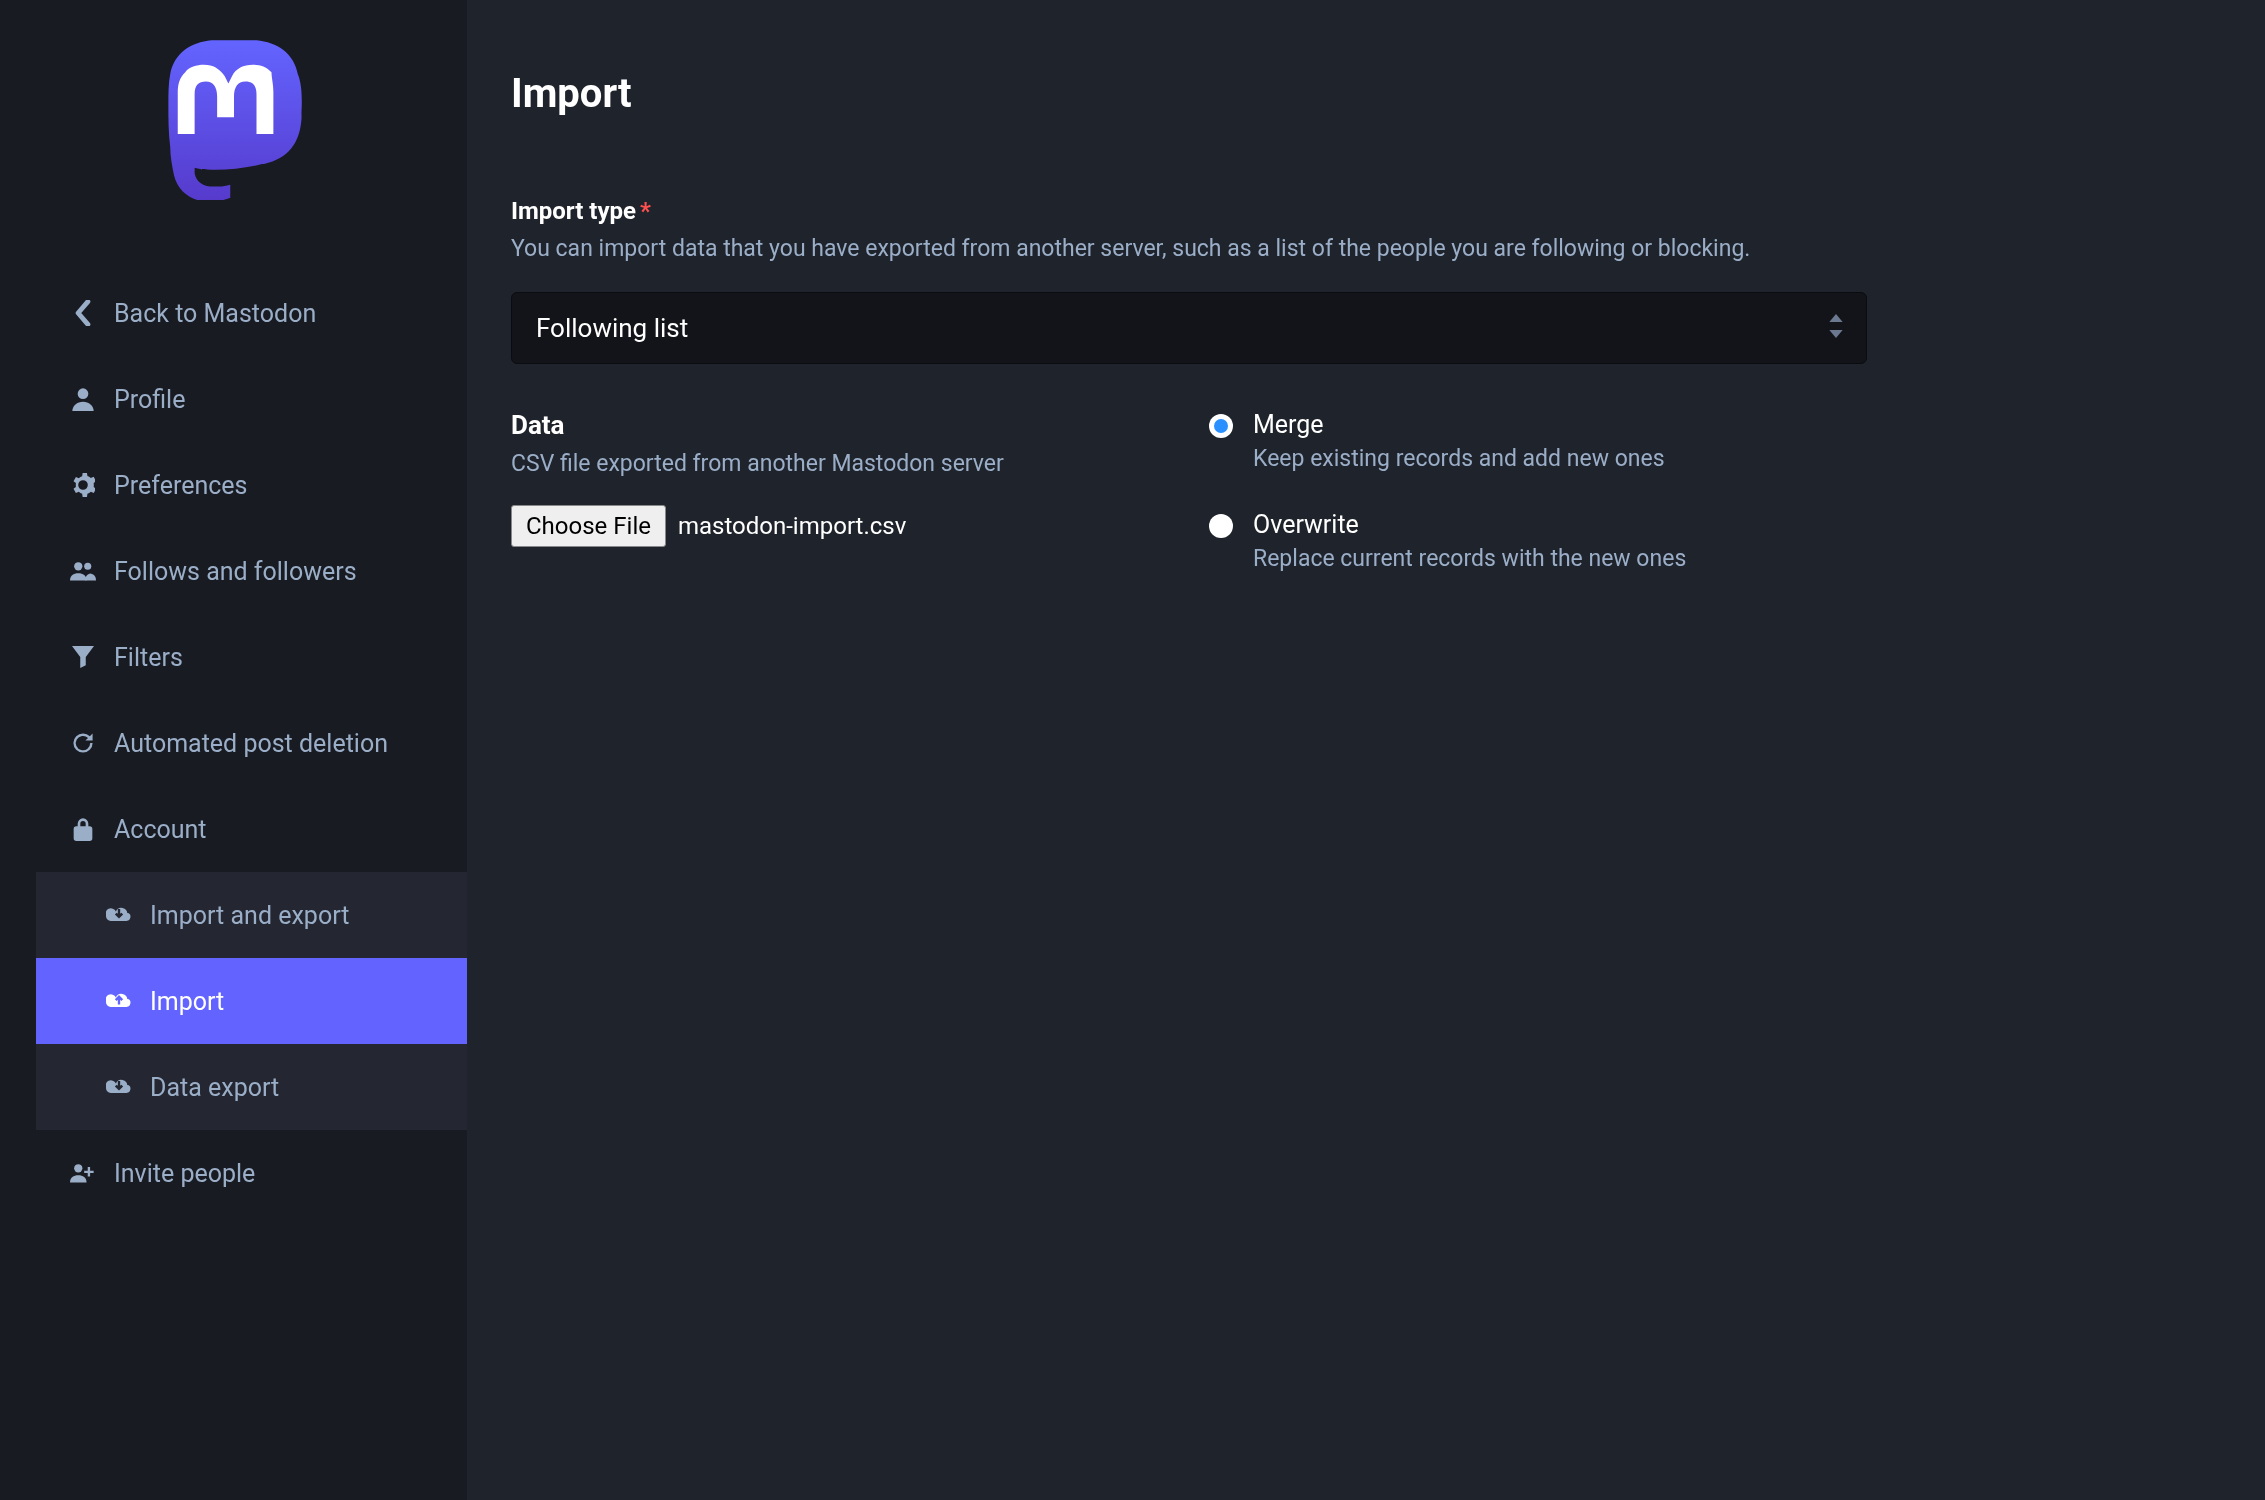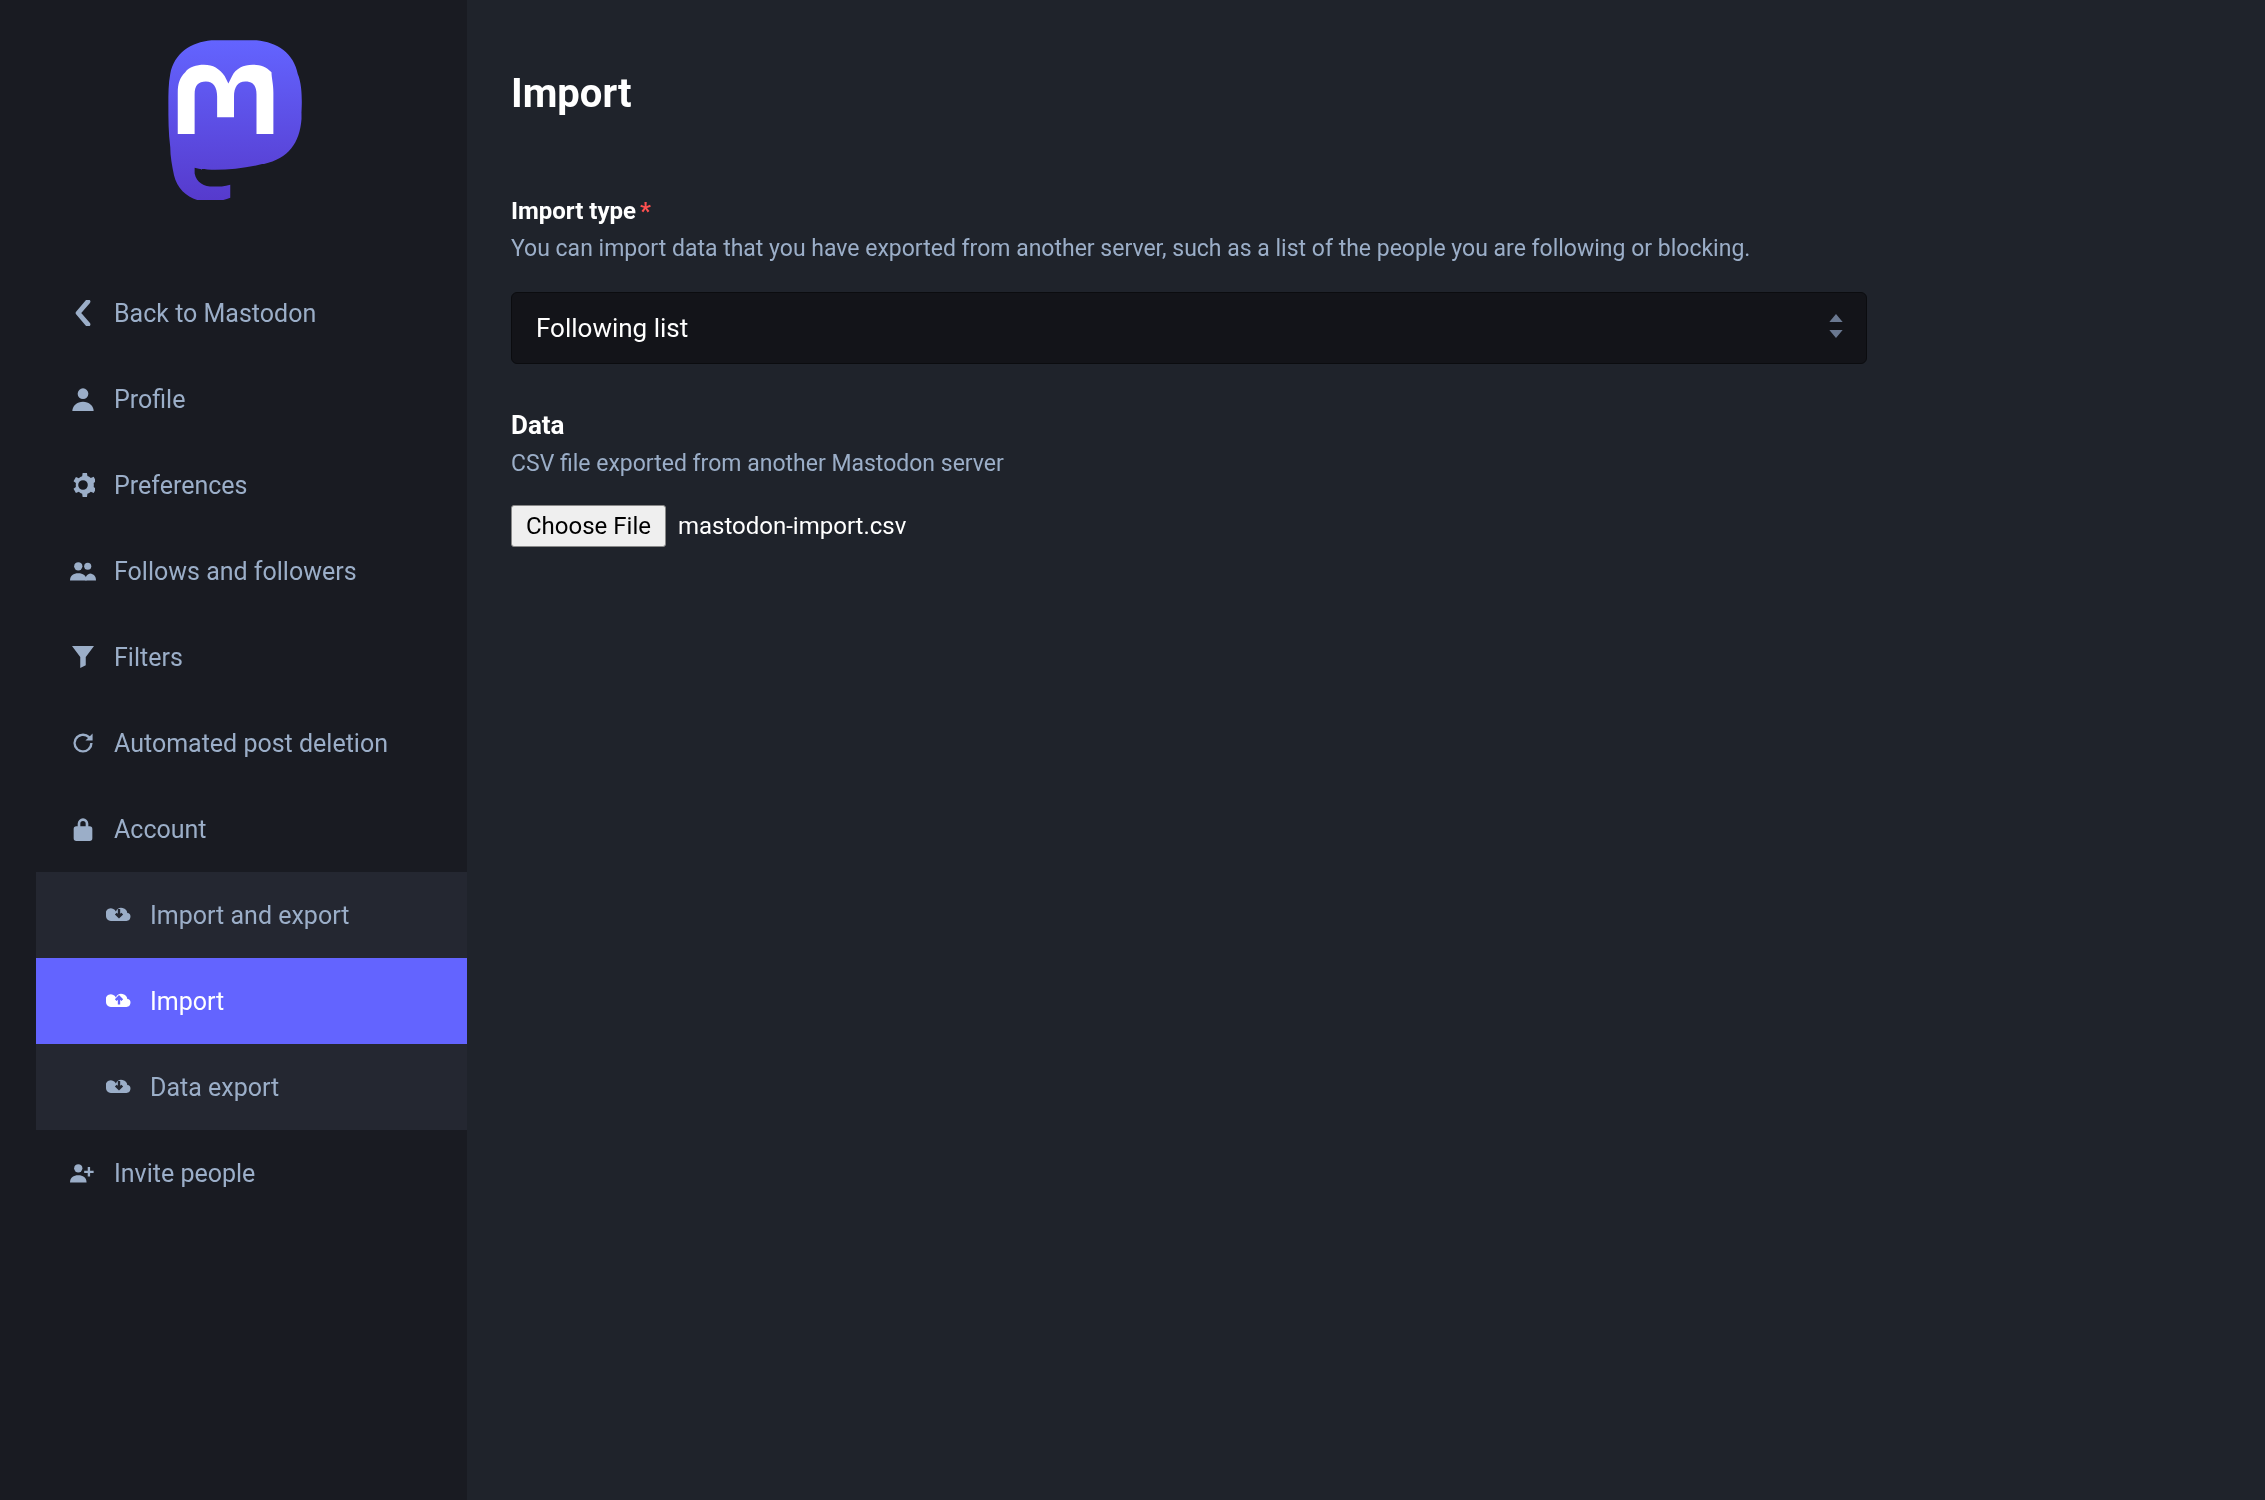--- a/index.html
+++ b/index.html
@@ -348,15 +348,31 @@
 
   <div class="two-col">
     <div class="col-left">
       <div class="data-label">Data</div>
       <div class="data-desc">CSV file exported from another Mastodon server</div>
       <div class="file-row">
         <button class="file-btn">Choose File</button>
         <span class="file-name">mastodon-import.csv</span>
       </div>
     </div>
+    <div class="col-right">
+      <div class="radio-item">
+        <div class="radio checked"></div>
+        <div>
+          <div class="radio-label">Merge</div>
+          <div class="radio-desc">Keep existing records and add new ones</div>
+        </div>
+      </div>
+      <div class="radio-item">
+        <div class="radio"></div>
+        <div>
+          <div class="radio-label">Overwrite</div>
+          <div class="radio-desc">Replace current records with the new ones</div>
+        </div>
+      </div>
+    </div>
   </div>
 
 </main>
 
 </body></html>

